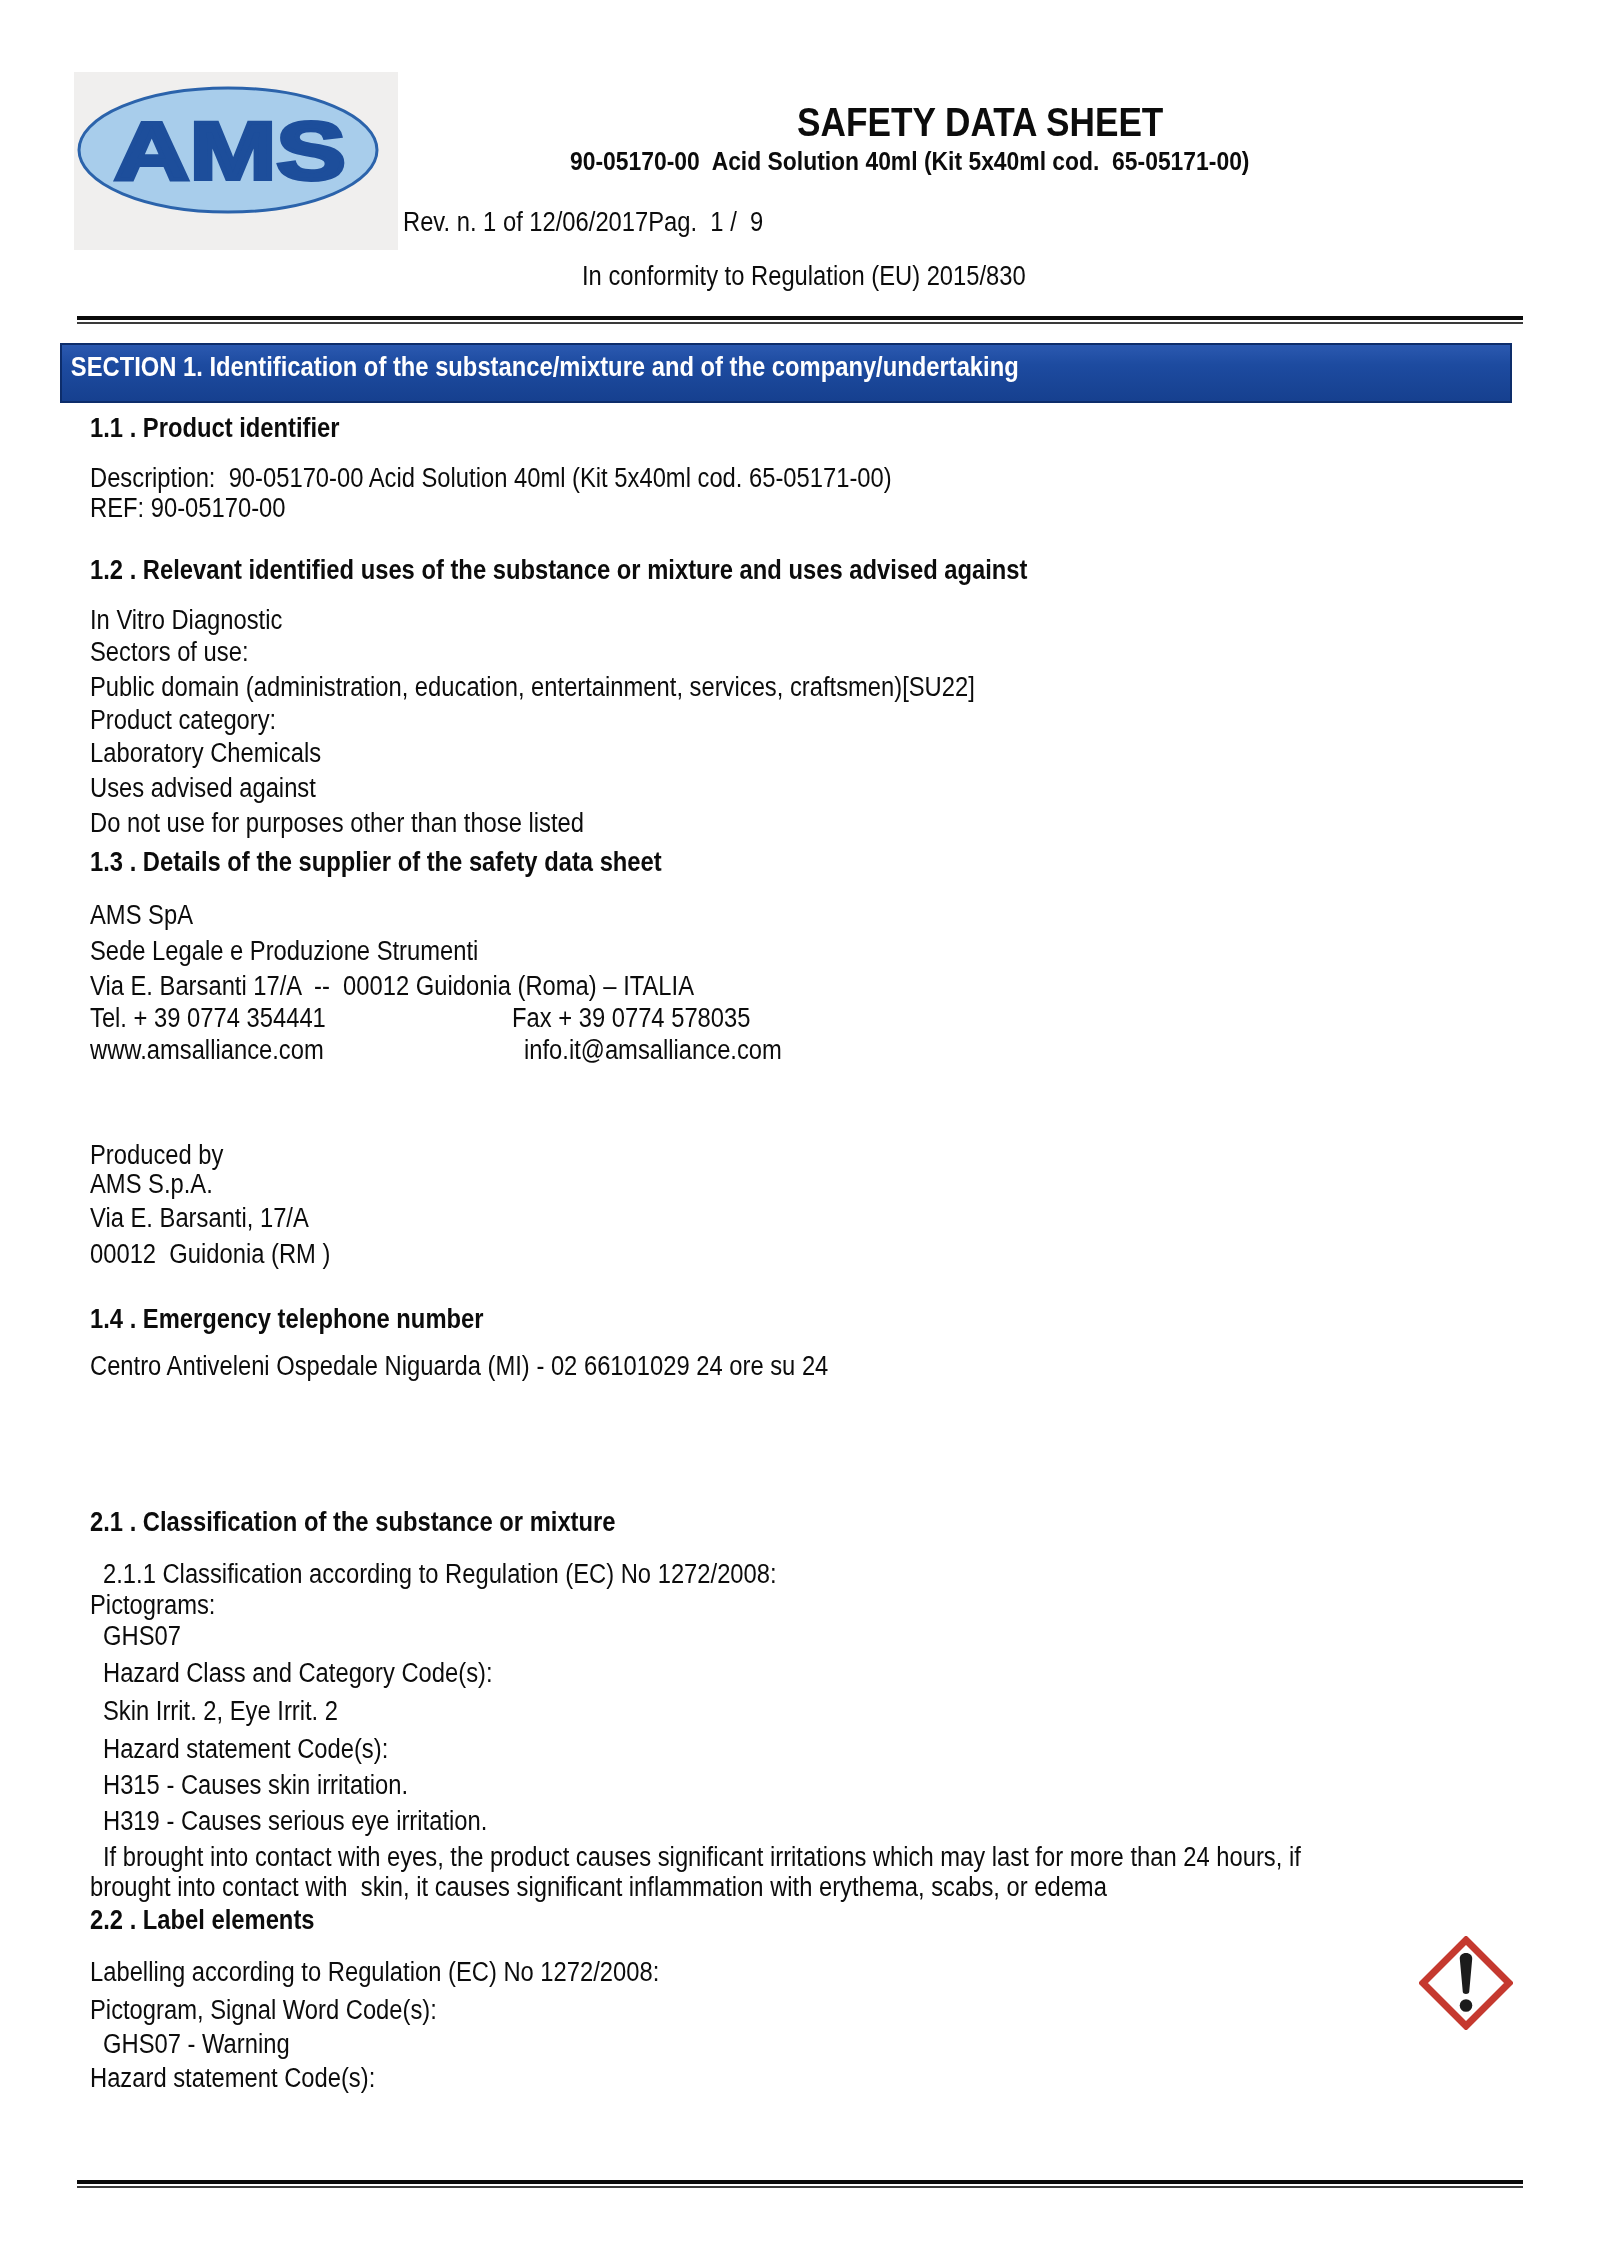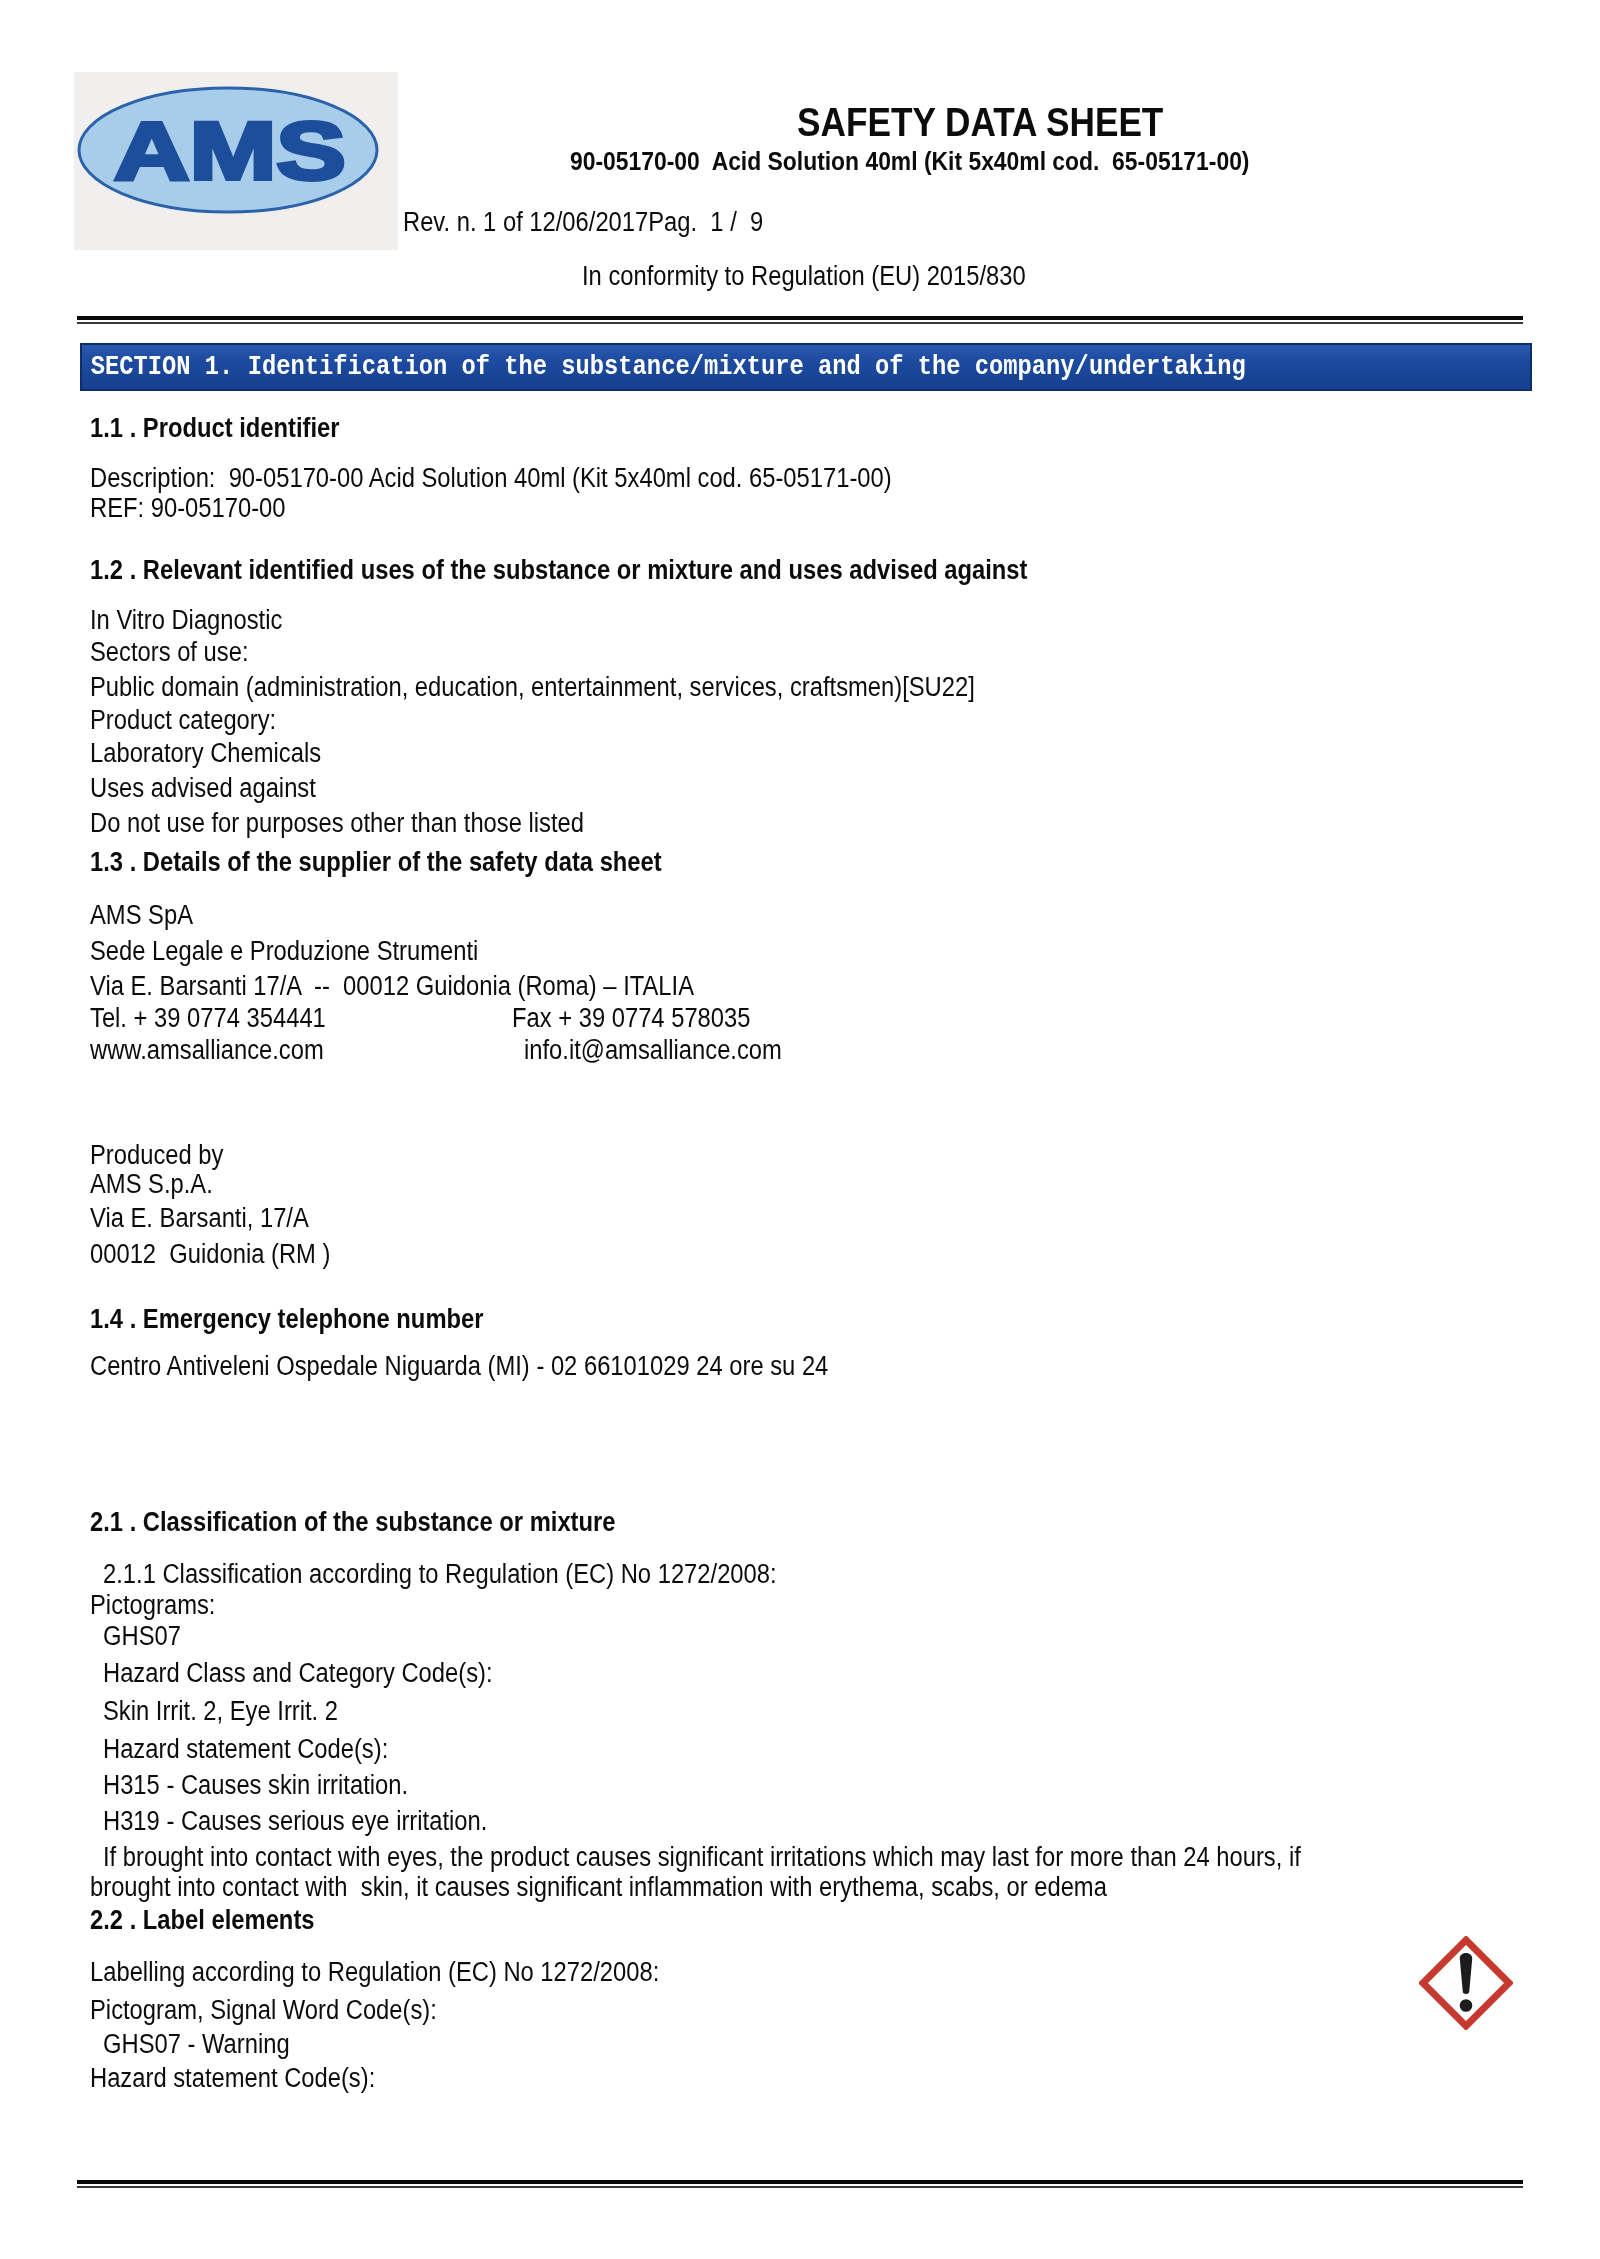--- a/index.html
+++ b/index.html
@@ -27,26 +27,25 @@
   .logo-box{
     position:absolute;left:74px;top:72px;width:324px;height:178px;
     background:#f0efee;
   }
   .rule{
     position:absolute;left:77px;width:1446px;height:2px;
     border-top:4px solid #0a0a0a;border-bottom:2px solid #3a3a3a;
     background:#ffffff;
   }
   .bar{
-    position:absolute;left:80px;width:1452px;height:48px;
+    position:absolute;left:60px;width:1452px;height:60px;
     box-sizing:border-box;
     background:linear-gradient(180deg,#2b59b0 0%,#1d4ba0 35%,#16408f 100%);
     border:2px solid #0d2d6b;
     color:#ffffff;
-    font-family:Liberation Mono, monospace;
   }
   .bar .bar-label{
     display:inline-block;
     transform:scaleX(0.88);
     transform-origin:0 50%;
     white-space:pre;
     font-size:27px;font-weight:bold;line-height:44px;
     padding-left:10px;
     color:#ffffff;
   }

